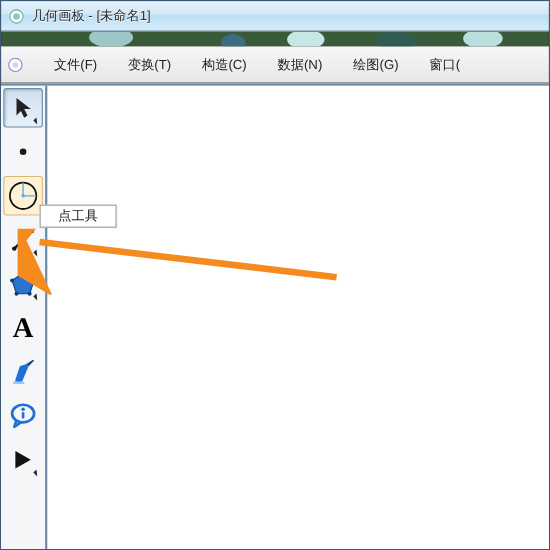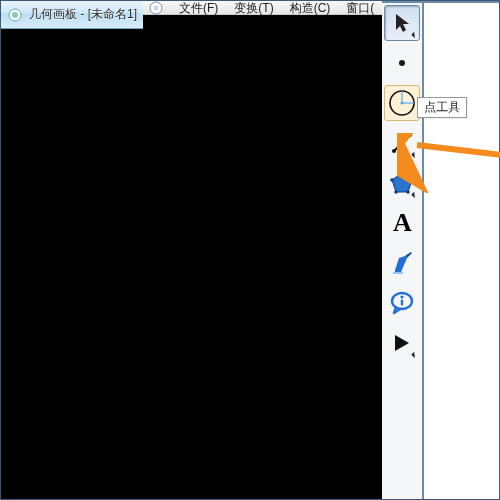--- a/index.html
+++ b/index.html
@@ -1,39 +1,39 @@
 <!DOCTYPE html>
 <html><head>
 <meta charset="utf-8">
 <style>
   * { box-sizing: border-box; margin: 0; padding: 0; }
   body { width: 500px; height: 500px; overflow: hidden; font-family: "Microsoft YaHei", SimSun, sans-serif; font-size: 12px; background: #000; }
-  .window { width: 500px; height: 500px; display: flex; flex-direction: row; border: 1px solid #3b5a78; }
+  .window { width: 500px; height: 500px; display: flex; flex-direction: column; border: 1px solid #3b5a78; }
   .titlebar { height: 28px; background: linear-gradient(to bottom, #e8f3fb 0%, #cfe7f7 45%, #bcdff4 46%, #d7ecfa 100%); display: flex; align-items: center; padding: 0 6px; color: #2a2a2a; border-bottom: 1px solid #7aa6c6; position: relative; }
   .titlebar::before { content: ""; position: absolute; inset: 0; pointer-events:none; }
   .titlebar .app-icon { width: 16px; height: 16px; margin-right: 6px; display:flex; align-items:center; justify-content:center; }
   .titlebar .title-text { font-size: 12px; text-shadow: 0 1px 0 #fff; }
   .decor { height: 13px; background: #3a5a3a; position: relative; overflow: hidden; }
   .decor .blob { position:absolute; border-radius:50%; }
   .b1 { left: 80px; top:-4px; width:40px; height:18px; background:#9cc7c9; }
   .b2 { left: 200px; top:2px; width:22px; height:16px; background:#3b6e83; }
   .b3 { left: 260px; top:-2px; width:34px; height:18px; background:#c7e7e6; }
   .b4 { left: 340px; top:0; width:38px; height:16px; background:#2f5d53; }
   .b5 { left: 420px; top:-3px; width:36px; height:18px; background:#b8dedd; }
-  .menubar { height: 14px; background: linear-gradient(to bottom,#f7f7f7,#e7e7e7); border-bottom: 1px solid #c8c8c8; display:flex; align-items:center; padding: 0 2px; gap: 4px; }
+  .menubar { height: 34px; background: linear-gradient(to bottom,#f7f7f7,#e7e7e7); border-bottom: 1px solid #c8c8c8; display:flex; align-items:center; padding: 0 2px; gap: 16px; }
   .menubar .menu-icon { width:18px; height:18px; margin: 0 4px 0 2px; display:flex; align-items:center; justify-content:center; }
   .menubar .menu-item { padding: 0 6px; line-height: 20px; font-size: 12px; color:#222; cursor: default; }
   .workspace { flex:1; display:flex; background:#fff; border-top: 2px solid #6d8aa8; position: relative; }
   .toolbar { width: 42px; background:#f4f6f8; border-right: 2px solid #6d8aa8; display:flex; flex-direction:column; align-items:center; padding-top: 2px; gap: 4px; position: relative; z-index: 2; }
   .tool { width: 36px; height: 36px; border: 1px solid transparent; border-radius: 3px; display:flex; align-items:center; justify-content:center; position: relative; }
   .tool.sunken { background: linear-gradient(to bottom,#cfe0f0,#e7f0fa); border:1px solid #6d8aa8; box-shadow: inset 1px 1px 2px rgba(0,0,0,.25); }
   .tool.highlight { background:#fff1d6; border:1px solid #d6b877; }
   .tool .flyout-tri { position:absolute; right:2px; bottom:3px; width:0; height:0; border-left:5px solid #223; border-top:4px solid transparent; border-bottom:0; transform: rotate(45deg); }
   .canvas { flex:1; background:#fff; position: relative; }
-  .tooltip { position:absolute; left: 35px; top: 94px; background:#fff; border:1px solid #999; padding: 1px 6px; font-size:12px; color:#222; z-index:5; box-shadow: 1px 1px 0 rgba(0,0,0,.05); }
+  .tooltip { position:absolute; left: 35px; top: 108px; background:#fff; border:1px solid #999; padding: 1px 16px; font-size:12px; color:#222; z-index:5; box-shadow: 1px 1px 0 rgba(0,0,0,.05); }
   .arrow-annot { position:absolute; left: 15px; top: 130px; width: 300px; height: 60px; z-index:4; pointer-events:none; }
   svg { display:block; }
 </style>
 </head>
 <body>
 
 <div class="window">
 
   <div class="titlebar">
     <span class="app-icon">
@@ -56,20 +56,22 @@
   <div class="menubar">
     <span class="menu-icon">
       <svg width="16" height="16">
           <circle cx="8" cy="8" r="6" fill="#fff" stroke="#88b" stroke-width="1"></circle>
           <circle cx="8" cy="8" r="2.5" fill="#bde"></circle>
         </svg>
     </span>
     <span class="menu-item">文件(F)</span>
     <span class="menu-item">变换(T)</span>
     <span class="menu-item">构造(C)</span>
+    <span class="menu-item">数据(N)</span>
+    <span class="menu-item">绘图(G)</span>
     <span class="menu-item">窗口(</span>
   </div>
 
   <div class="workspace">
     <div class="toolbar">
 
       <div class="tool sunken">
         <svg width="26" height="26">
           <polygon points="7,4 7,20 11,16 14,22 17,20 14,14 20,14" fill="#222"></polygon>
         </svg>

